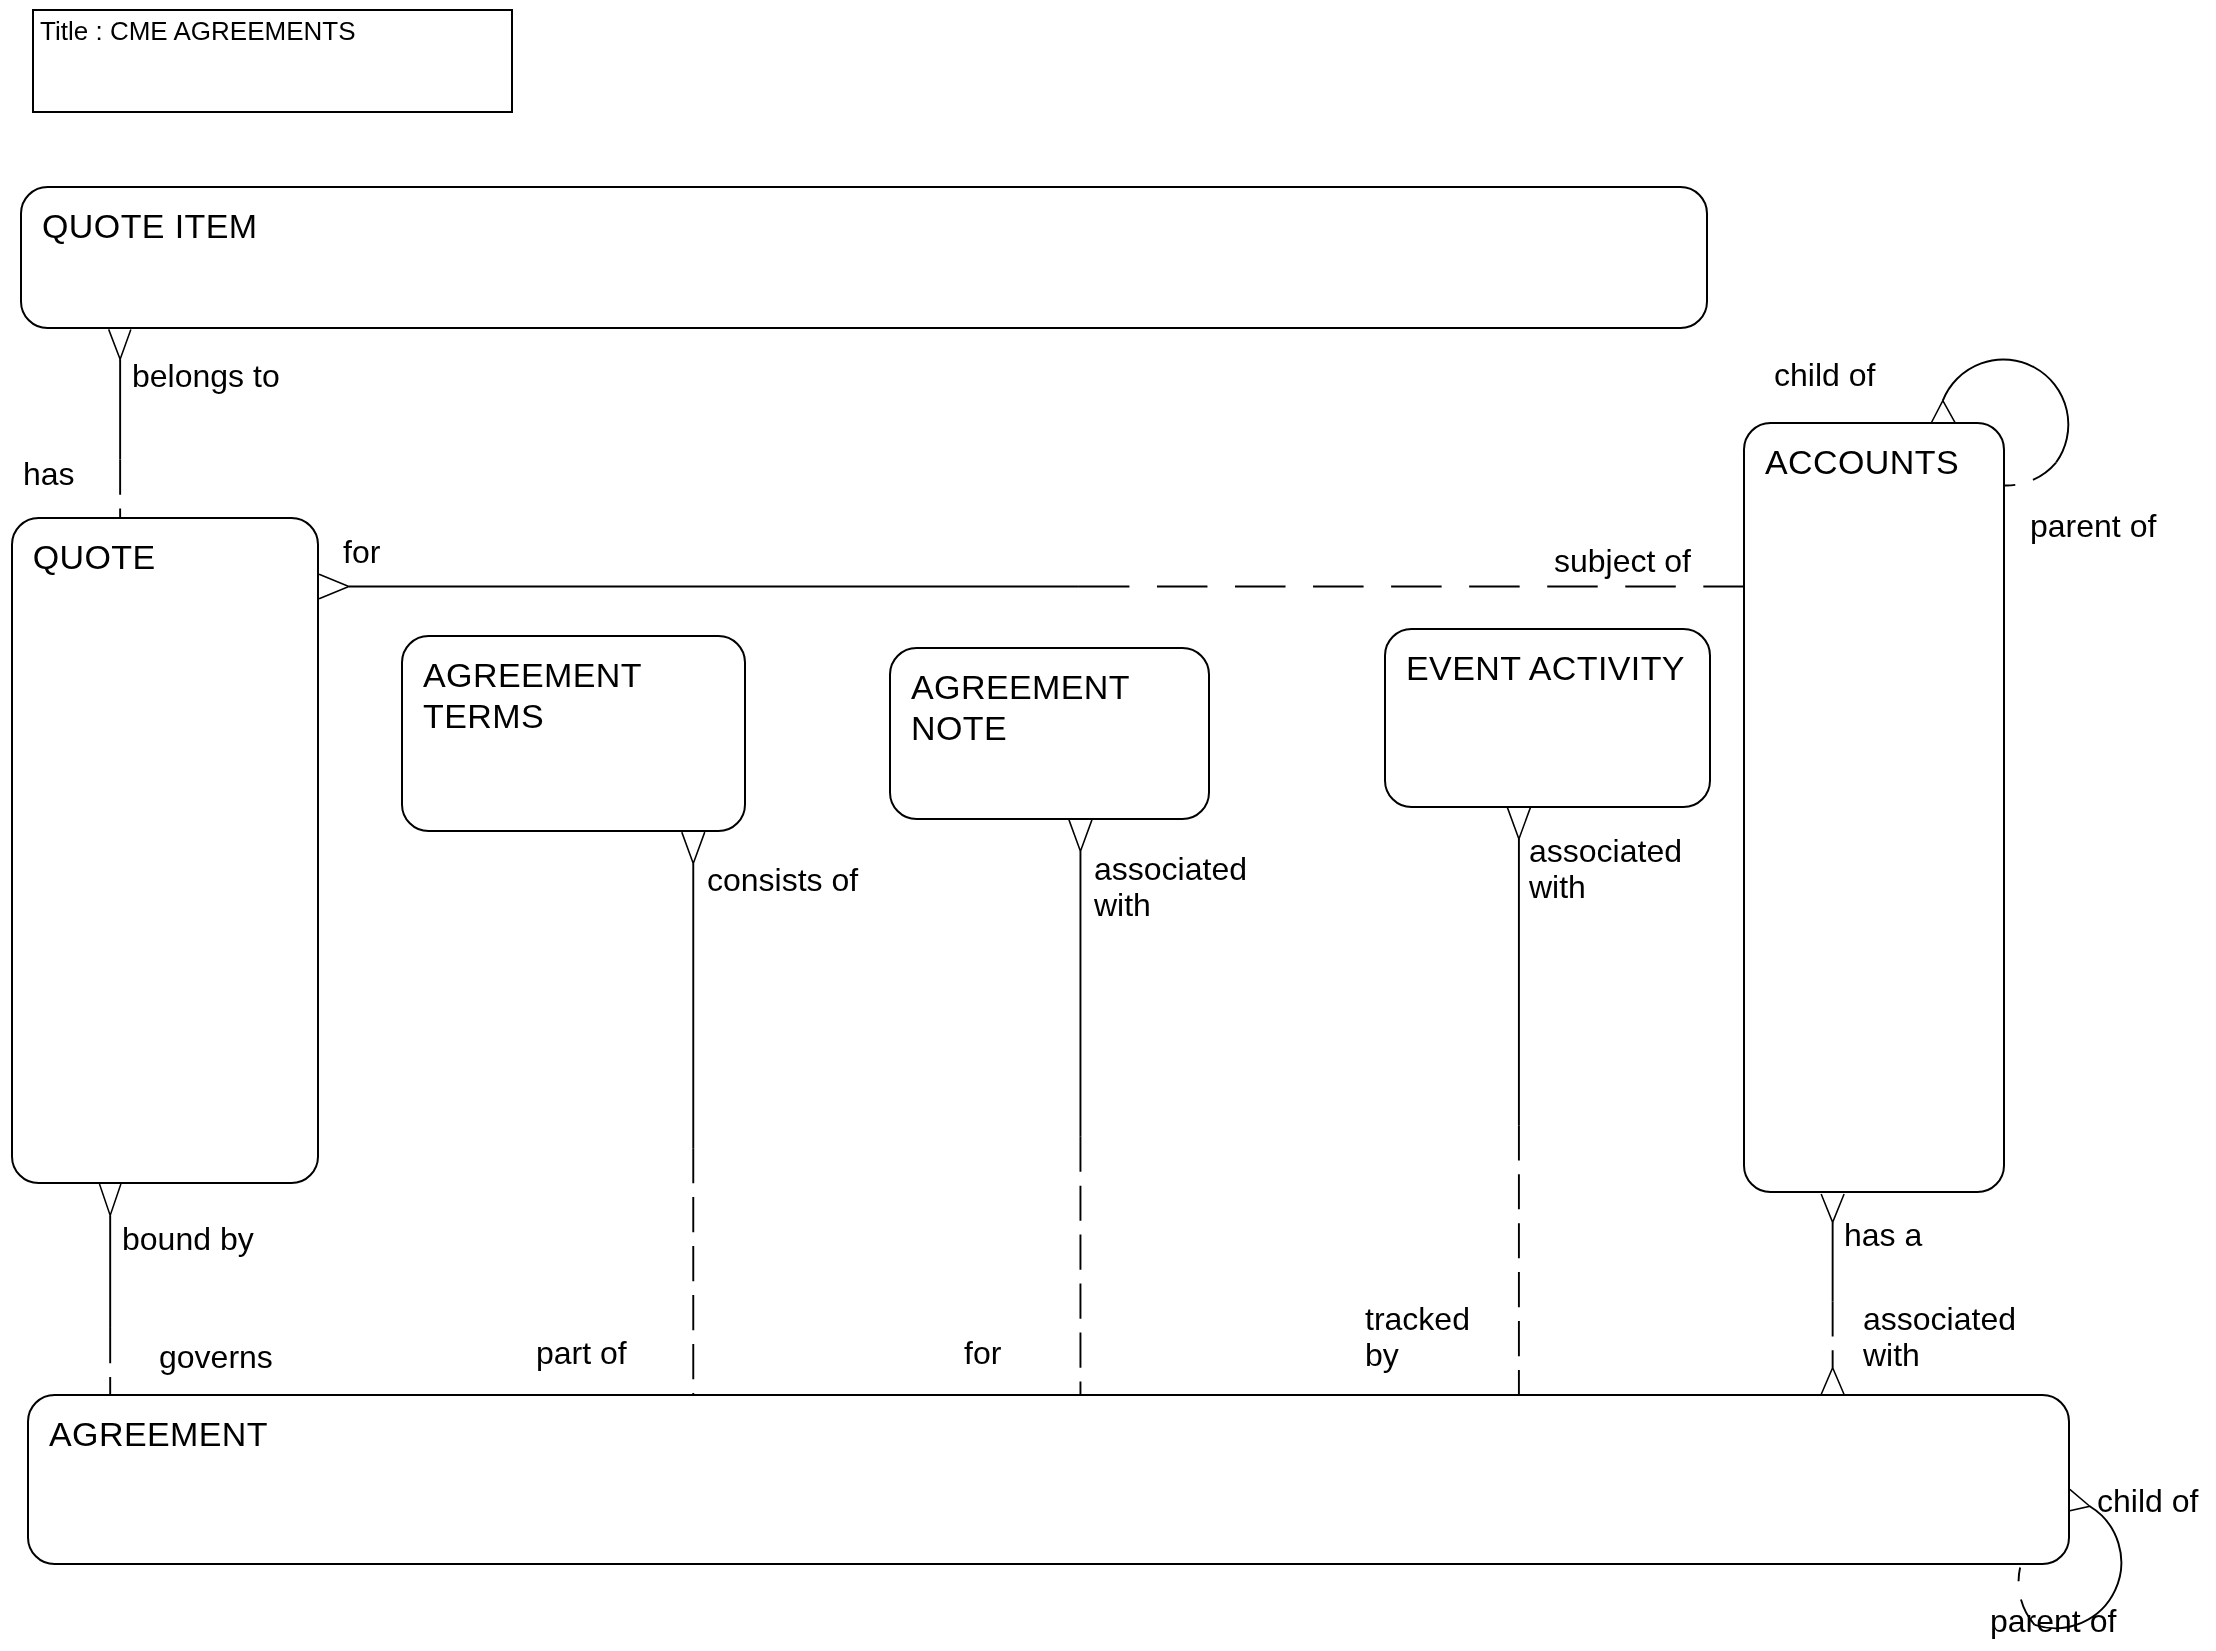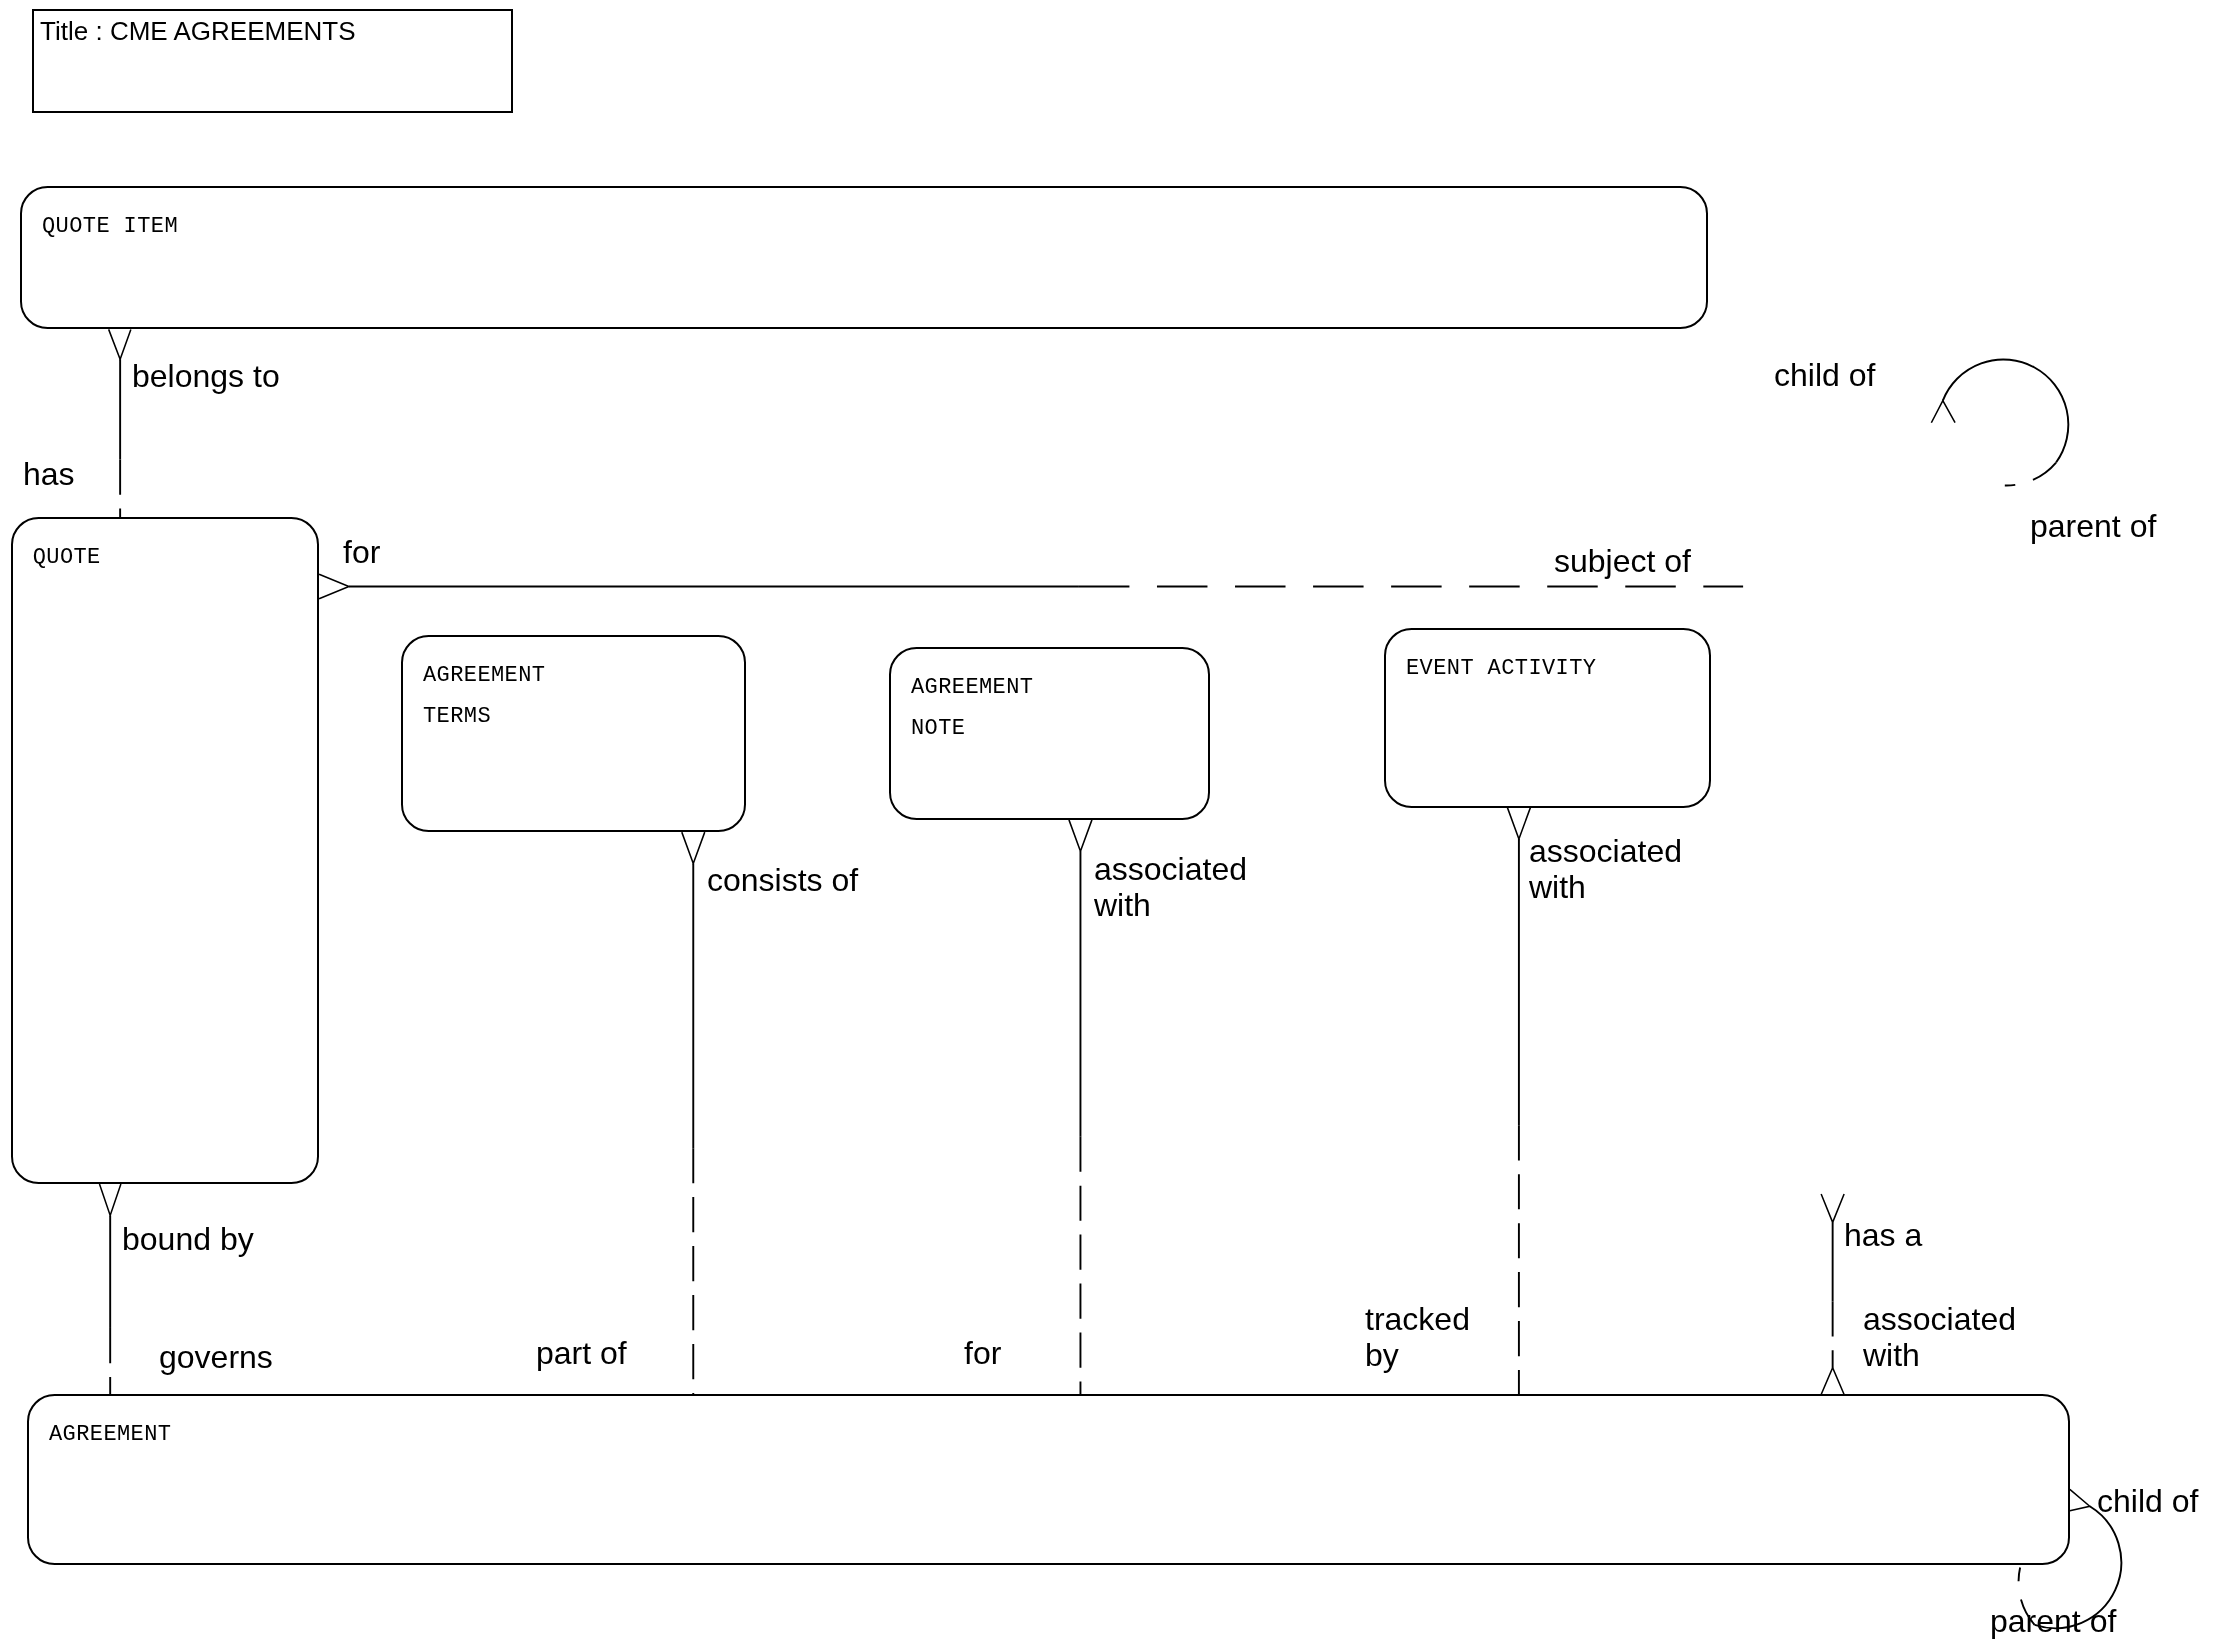--- a/index.html
+++ b/index.html
@@ -5,21 +5,21 @@
   html,body{margin:0;padding:0;background:#ffffff;}
   body{width:2216px;height:1652px;position:relative;font-family:"Liberation Sans",sans-serif;color:#000;}
   .canvas{position:absolute;left:0;top:0;width:2216px;height:1652px;background:#fff;overflow:hidden;}
   svg.lines{position:absolute;left:0;top:0;z-index:2;pointer-events:none;}
   svg.lines path{stroke:#000000;fill:none;stroke-width:2.5px;}
   svg.lines path.foot{stroke-width:2px;}
   svg.lines path.dash{stroke-dasharray:46 18;}
   svg.lines path.dash-h{stroke-dasharray:66 36;}
   svg.lines path.dash-arc{stroke-dasharray:38 24;}
   .entity{position:absolute;box-sizing:border-box;border:2.3px solid #000;border-radius:27.6px;background:#ffffff;z-index:1;}
-  .entity .ename{display:block;padding:18.4px 20px;font-size:22px;line-height:41px;white-space:pre-line;letter-spacing:0.4px;font-family:Liberation Mono, monospace;}
+  .entity .ename{display:block;padding:18.4px 20px;font-size:34px;line-height:41px;white-space:pre-line;letter-spacing:0.4px;}
   .titlebox{position:absolute;left:32px;top:9.2px;width:481px;height:104px;box-sizing:border-box;border:2.3px solid #000;background:#fff;z-index:3;}
   .titlebox div{padding:0 0 0 6.1px;font-size:26px;line-height:34px;}
   .titlebox div:first-child{padding-top:3.1px;}
   .lbl{position:absolute;font-size:32px;line-height:36px;white-space:pre-line;z-index:3;}
   .tr{}
   
   .e-quote-item{left:20px;top:186px;width:1688px;height:143px;}
   .e-quote{left:10.7px;top:517px;width:308px;height:667px;}
   .e-terms{left:401px;top:635px;width:345px;height:197px;}
   .e-note{left:889px;top:647px;width:321px;height:173px;}
@@ -105,20 +105,23 @@
     <span class="ename">AGREEMENT
 TERMS</span>
   </div>
   <div class="entity e-note">
     <span class="ename">AGREEMENT
 NOTE</span>
   </div>
   <div class="entity e-event">
     <span class="ename">EVENT ACTIVITY</span>
   </div>
+  <div class="entity e-accounts">
+    <span class="ename">ACCOUNTS</span>
+  </div>
   <div class="entity e-agreement">
     <span class="ename">AGREEMENT</span>
   </div>
 
   <div class="lbl l-belongs">belongs to</div>
   <div class="lbl l-has tr">has</div>
   <div class="lbl l-for-top">for</div>
   <div class="lbl l-subject tr">subject of</div>
   <div class="lbl l-childof-top">child of</div>
   <div class="lbl l-parentof-top">parent of</div>

